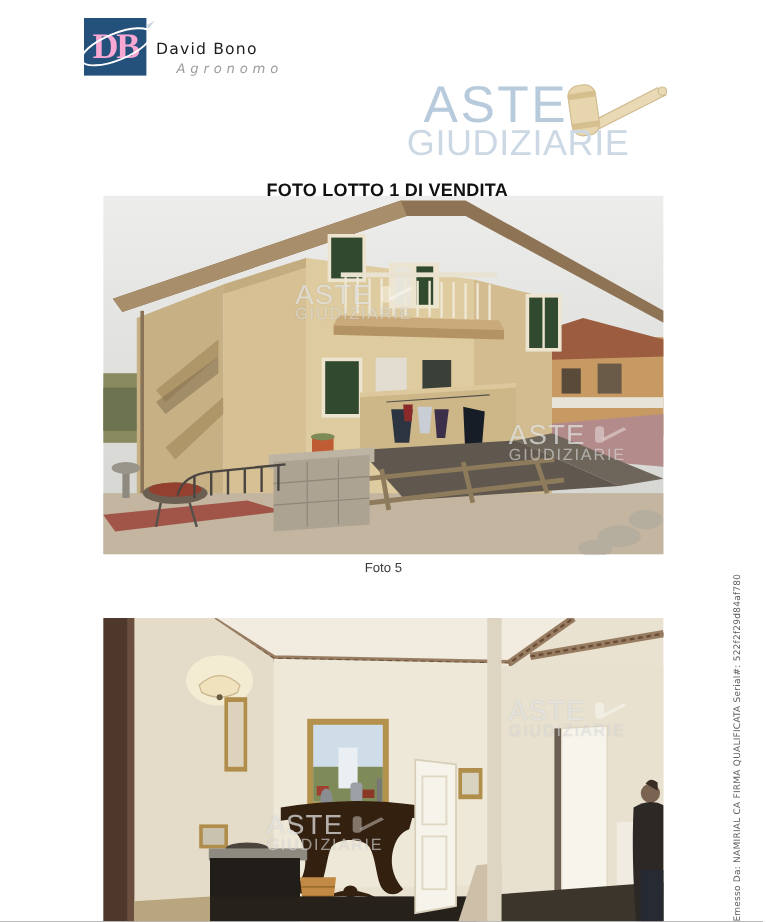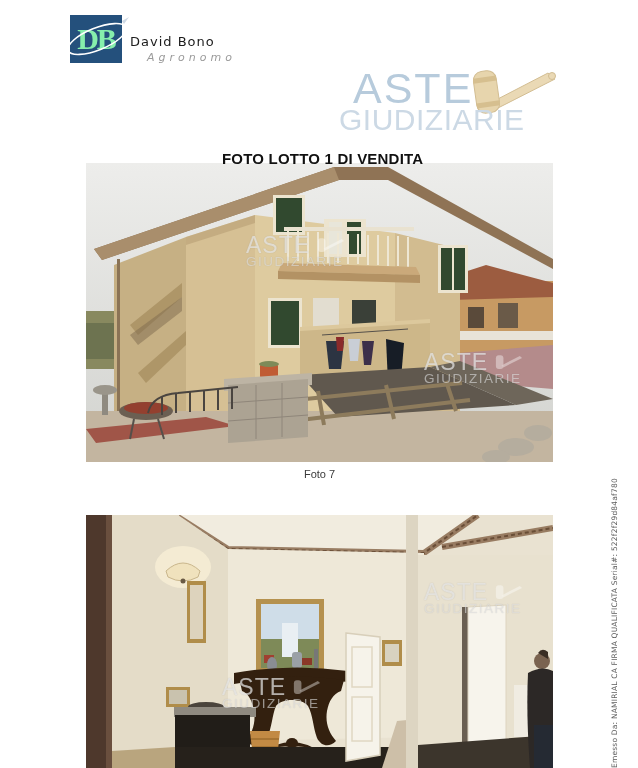--- a/index.html
+++ b/index.html
@@ -5,21 +5,21 @@
   html,body{margin:0;padding:0;background:#888;}
   .page{
     position:relative;width:638px;height:768px;background:#ffffff;
     overflow:hidden;font-family:"Liberation Sans",sans-serif;margin:0 auto;
   }
   
   .logo-box{position:absolute;left:70px;top:15px;width:52px;height:48px;background:#24507c;}
   .logo-box .mono{
     position:absolute;left:0;top:0;width:100%;height:100%;
     display:flex;align-items:center;justify-content:center;
-    color:#86efac;font-family:"Liberation Serif",serif;font-size:30px;font-weight:700;letter-spacing:-2px;
+    color:#f9a8d4;font-family:"Liberation Serif",serif;font-size:30px;font-weight:700;letter-spacing:-2px;
   }
   .logo-swoosh{position:absolute;left:-6px;top:-6px;width:66px;height:60px;pointer-events:none;}
   .logo-name{position:absolute;left:130px;top:34px;font-size:13px;font-weight:400;color:#1c1c1c;
     font-family:"DejaVu Sans",sans-serif;letter-spacing:1px;}
   .logo-prof{position:absolute;left:131px;top:51px;font-size:11px;font-style:italic;color:#9b9b9b;
     letter-spacing:4px;font-family:"DejaVu Sans",sans-serif;margin-left:16px;}
   
   .wm-aste-big{position:absolute;left:353px;top:67px;font-size:43px;line-height:1;
     color:#b7cbdc;letter-spacing:2px;font-weight:400;}
   .wm-giud-big{position:absolute;left:339px;top:105px;font-size:30px;line-height:1;
@@ -235,21 +235,21 @@
     <div class="row">
         <span class="aste">ASTE</span>
       <svg viewBox="0 0 100 58">
         <polygon points="30,38 86,9 93,15 36,44" fill="#ffffff" opacity="0.7"></polygon>
         <rect x="13" y="7" width="23" height="42" rx="9" fill="#ffffff" opacity="0.7"></rect>
       </svg>
       </div>
     <span class="giud">GIUDIZIARIE</span>
   </div>
 
-  <div class="photo-caption">Foto 7</div>
+  <div class="photo-caption">Foto 5</div>
 
   <div class="photo2">
     <svg viewBox="0 0 467 253" preserveAspectRatio="none">
       <rect width="467" height="253" fill="#e9e2d1"></rect>
 
       <polygon points="92,0 392,0 338,38 142,34" fill="#f1ecdf"></polygon>
       <g fill="none" stroke="#8a6a4e" stroke-width="6" opacity="0.85">
         <path d="M92,2 L142,34 L338,38 L392,0"></path>
         <path d="M356,32 L467,13"></path>
       </g>

